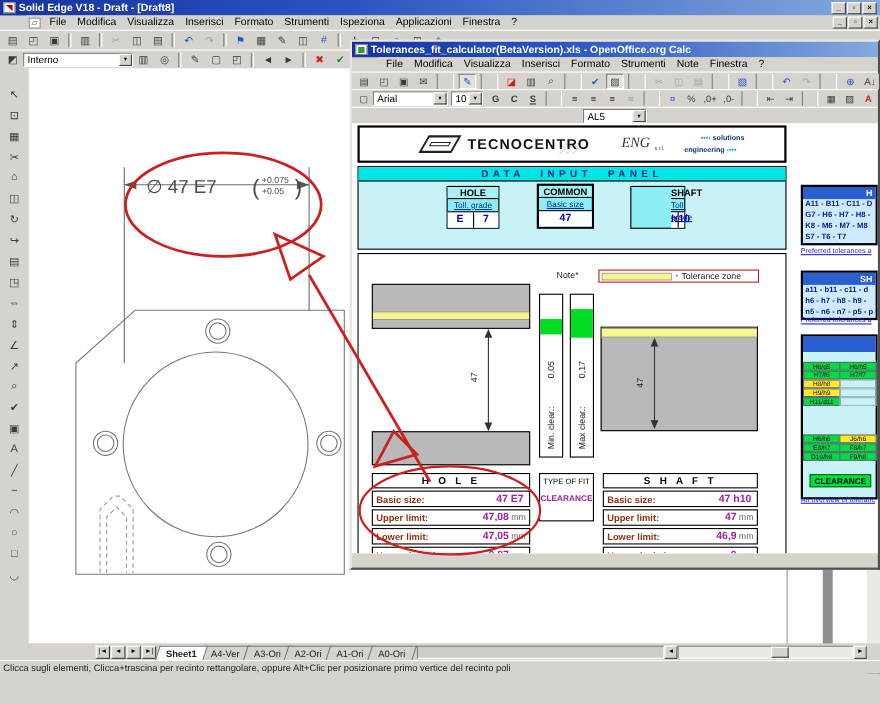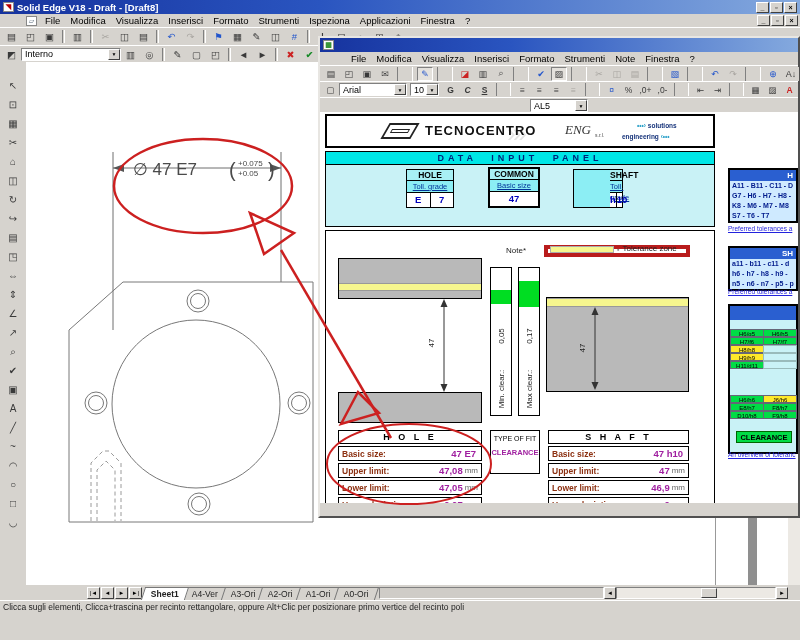--- a/index.html
+++ b/index.html
@@ -101,22 +101,22 @@
 
   #outp { left:5px; top:118px; width:390px; height:286px; background:#fff; border:1px solid #000; }
   #outp .panelhdr { background:#f799c2; color:#8c0a3c; }
   .grayblk { position:absolute; background:#b9b9b9; border:1px solid #000; }
   .ystripe { position:absolute; left:0; right:0; background:#f6f68e; border-top:1px solid #999; border-bottom:1px solid #999; }
   .clearbar { position:absolute; width:22px; background:#fff; border:1px solid #000; }
   .greenseg { position:absolute; left:0; right:0; background:#00dd22; }
   .vtext { position:absolute; transform:translate(-50%,-50%) rotate(-90deg); white-space:nowrap;
     font-size:8px; color:#222; }
   .notetxt { position:absolute; font-size:8px; color:#222; }
-  #legend { position:absolute; left:218px; top:14px; width:146px; height:12px; border:4px solid #b91c1c;
-    display:flex; align-items:flex-end; padding:0 2px; gap:3px; background:#fff; }
+  #legend { position:absolute; left:218px; top:14px; width:146px; height:12px; border:1px solid #b91c1c;
+    display:flex; align-items:center; padding:0 2px; gap:3px; background:#fff; }
   #legend .sw { width:64px; height:7px; background:#f6f68e; border:1px solid #aaa; }
   #legend .bullet { font-size:7px; color:#888; }
   #legend .lt { font-size:8px; color:#222; }
 
   .rtable { position:absolute; }
   .rhdr { height:14px; border:1px solid #000; background:#fff; text-align:center; font-size:9px;
     font-weight:bold; letter-spacing:3px; line-height:13px; color:#000; }
   .rrow { position:absolute; left:0; width:100%; height:15px; border:1px solid #000; background:#fff;
     display:flex; align-items:center; padding:0 3px; }
   .rlabel { font-size:8.5px; font-weight:bold; color:#8c3010; }
@@ -330,20 +330,21 @@
     <span style="width:12px;height:13px;background:#d6d3ce;"></span>
   </div>
 
   <div id="se-status" style="z-index:7;">
     <span>Clicca sugli elementi, Clicca+trascina per recinto rettangolare, oppure Alt+Clic per posizionare primo vertice del recinto poli</span>
   </div>
 
   <div id="calc">
     <div class="titlebar" id="c-title">
       <span class="tb-icon" style="color:#2a8f2a;">▦</span>
+      <span>Tolerances_fit_calculator(BetaVersion).xls - OpenOffice.org Calc</span>
     </div>
     <div class="menubar" id="c-menu">
         <span class="menu-item">File</span>
         <span class="menu-item">Modifica</span>
         <span class="menu-item">Visualizza</span>
         <span class="menu-item">Inserisci</span>
         <span class="menu-item">Formato</span>
         <span class="menu-item">Strumenti</span>
         <span class="menu-item">Note</span>
         <span class="menu-item">Finestra</span>

